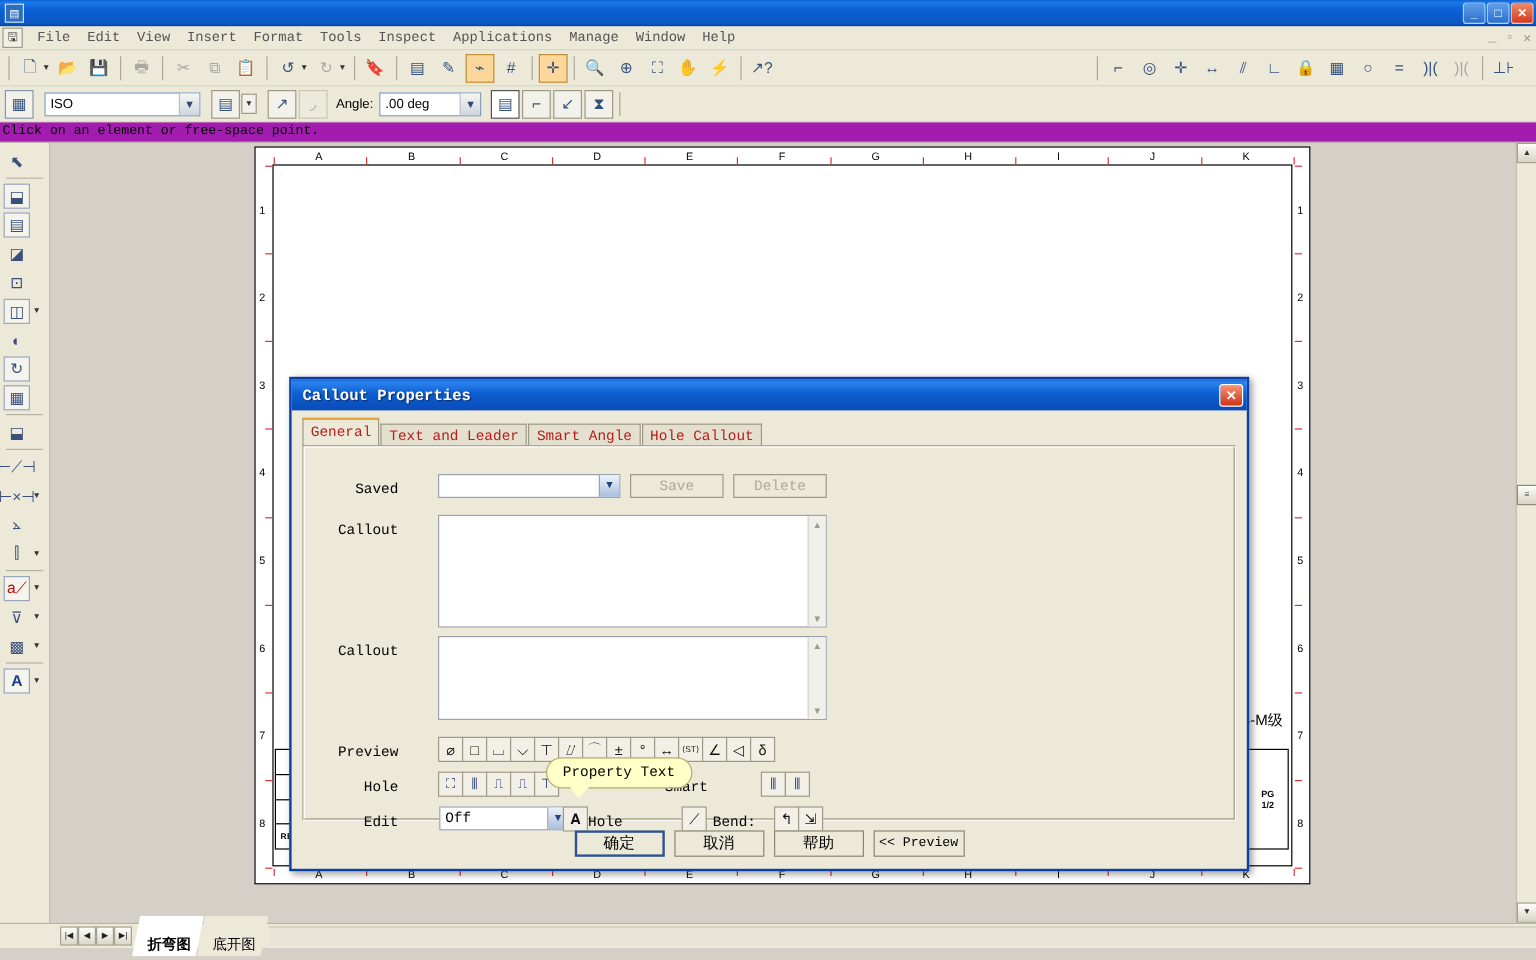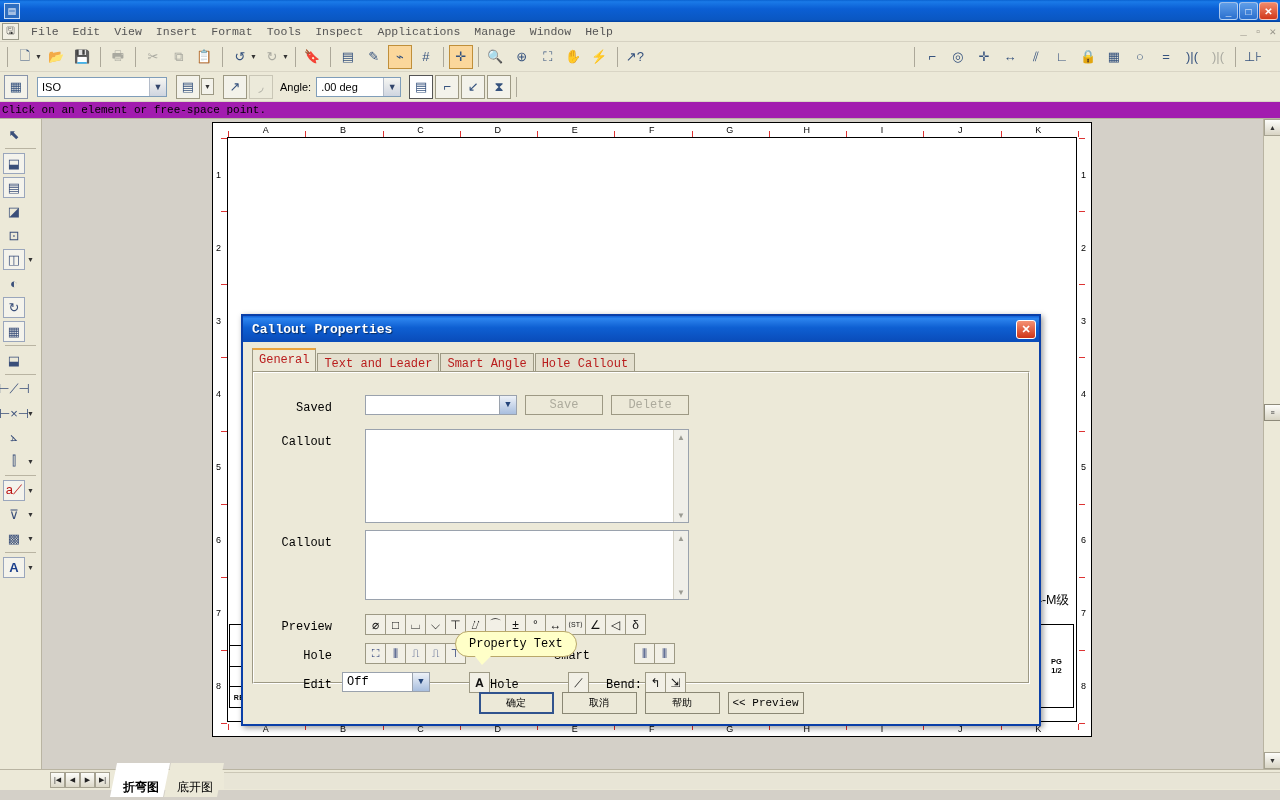--- a/index.html
+++ b/index.html
@@ -326,21 +326,21 @@
     position:absolute; left:9px; top:22px; right:9px; bottom:9px;
     background:#fff;
   }
 
   #btnrow { position: absolute; left: 0; right: 0; bottom: 10px; display: flex;
             justify-content: center; gap: 8px; }
   .bigbtn {
     width: 75px; height: 22px; background: #ece9d8;
     border: 1px solid #8a8774;
     display: flex; align-items: center; justify-content: center;
-    font-size: 10px; color: #000;
+    font-size: 13px; color: #000;
   }
   .bigbtn.default { border: 2px solid #31538e; }
   .bigbtn.mono { font-family: "Liberation Mono", monospace; font-size: 11px; width: 76px;}
 
   
   #tooltip {
     position: absolute; left: 455px; top: 512px;
     background: #ffffc8; border: 1px solid #b9a86a;
     border-radius: 14px;
     padding: 5px 13px;
@@ -816,28 +816,28 @@
               <div class="sbtn2" style="font-size: 11px; color: rgb(27, 47, 110);">⎍</div>
               <div class="sbtn2" style="font-size: 11px; color: rgb(27, 47, 110);">⊤</div>
             </div>
           <div class="flabel" style="left:300px;top:276px;width:60px;text-align:left;">Smart</div>
           <div class="symrow" id="smartrow" style="left:380px;top:270px;">
               <div class="sbtn2" style="font-size: 11px; color: rgb(27, 47, 110);">⫼</div>
               <div class="sbtn2" style="font-size: 11px; color: rgb(27, 47, 110);">⫼</div>
             </div>
 
           <div class="flabel" style="left:2px;top:305px;width:76px;">Edit</div>
-          <div class="dcombo" style="left:88px;top:299px;width:88px;height:20px;">
+          <div class="dcombo" style="left:112px;top:299px;width:108px;height:20px;">
             <span>Off</span>
             <span class="arw">▼</span>
           </div>
           <div class="sbtn2" style="position:absolute;left:215px;top:299px;">𝐀</div>
           <div class="flabel" style="left:236px;top:305px;width:80px;text-align:left;">Hole</div>
           <div class="sbtn2" style="position:absolute;left:314px;top:299px;">⟋</div>
-          <div class="flabel" style="left:340px;top:305px;width:60px;text-align:center;">Bend:</div>
+          <div class="flabel" style="left:340px;top:305px;width:60px;text-align:left;">Bend:</div>
           <div class="sbtn2" style="position:absolute;left:391px;top:299px;">↰</div>
           <div class="sbtn2" style="position:absolute;left:411px;top:299px;">⇲</div>
 
 
         </div>
       </div>
 
       <div id="btnrow">
         <div class="bigbtn default">确定</div>
         <div class="bigbtn">取消</div>

